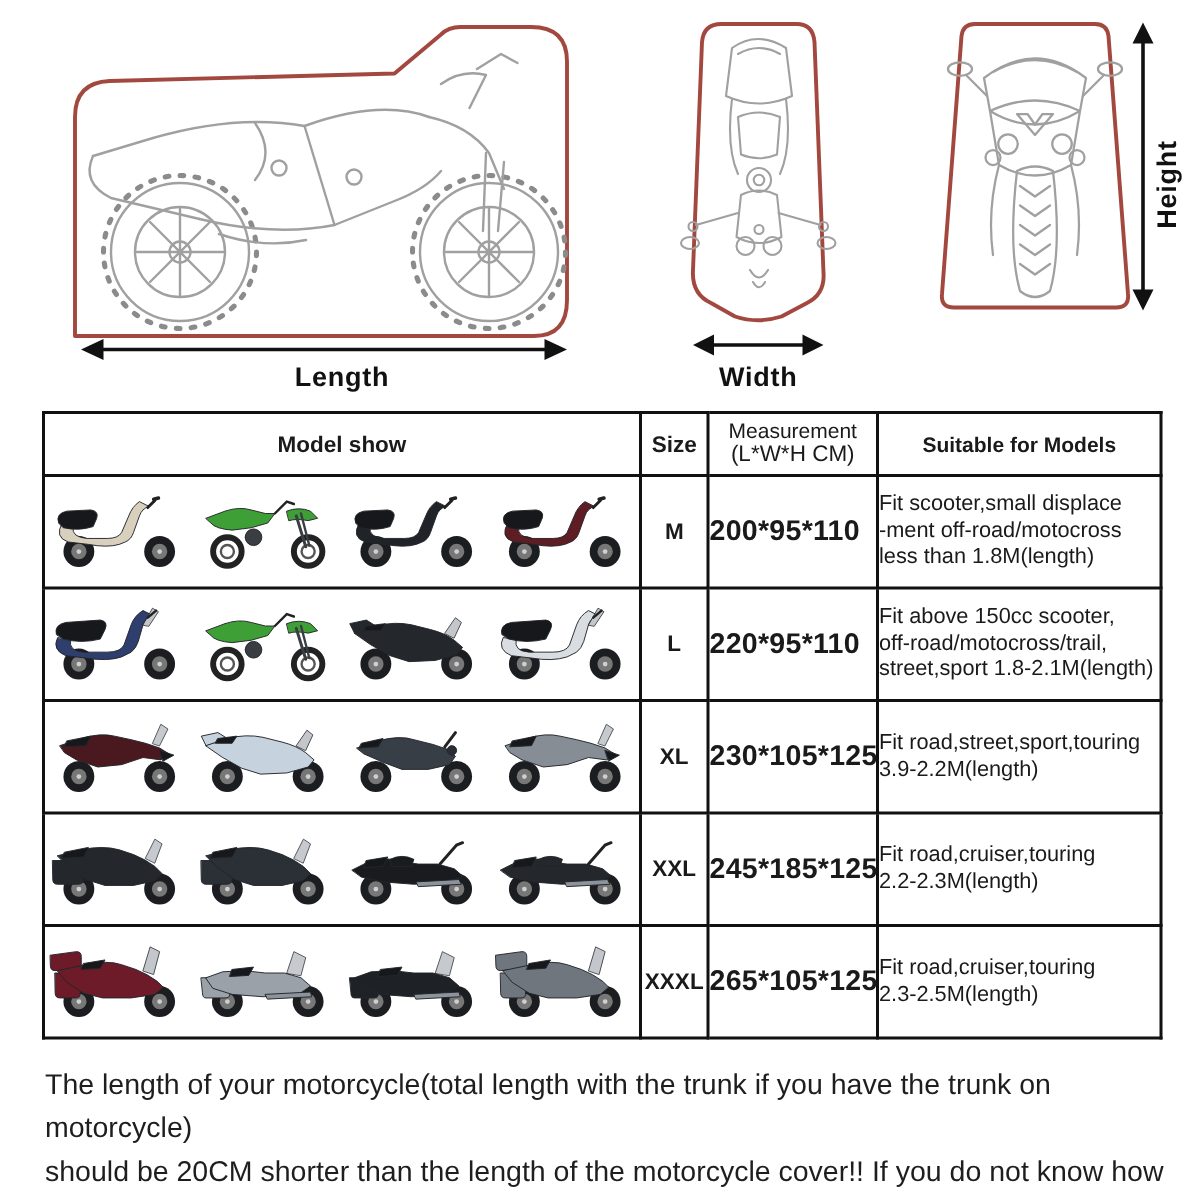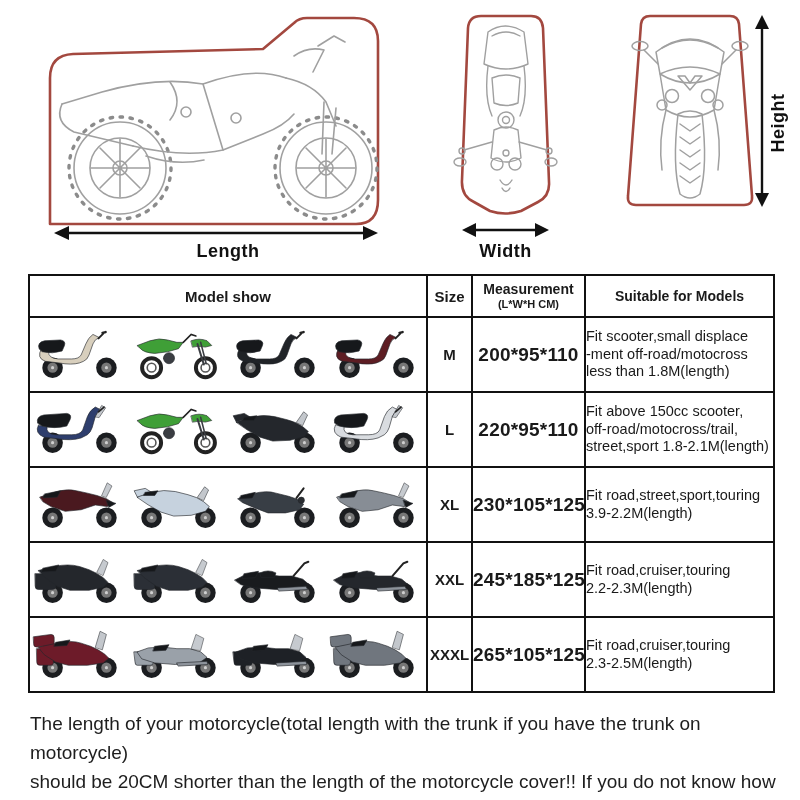--- a/index.html
+++ b/index.html
@@ -16,29 +16,29 @@
     transform:rotate(-90deg);
   }
   
   table.sizes{
     position:absolute;left:28px;top:274px;width:737px;
     border-collapse:collapse;table-layout:fixed;background:#fff;
   }
   table.sizes td,table.sizes th{border:2px solid #111;padding:0;vertical-align:middle;}
   th.h-model{width:396px;font-size:15px;font-weight:bold;}
   th.h-size{width:43px;font-size:15px;font-weight:bold;border-radius:15px;}
-  th.h-meas{width:111px;font-size:14px;font-weight:bold;line-height:1.1;}
+  th.h-meas{width:111px;font-size:14px;font-weight:normal;line-height:1.1;}
   th.h-fit{width:187px;font-size:14px;font-weight:bold;}
   table.sizes th{height:40px;text-align:center;}
   table.sizes td{height:73px;}
   td.model{padding:2px 1px;}
   .bikerow{display:flex;align-items:center;justify-content:space-around;height:100%;}
   svg.bike{width:95px;height:62px;flex:0 0 auto;}
   td.size{text-align:center;font-size:15px;font-weight:600;}
-  td.meas{text-align:center;font-size:19px;font-weight:bold;letter-spacing:.2px;}
+  td.meas{text-align:left;font-size:19px;font-weight:bold;letter-spacing:.2px;}
   td.fit{font-size:14.5px;line-height:1.22;padding:2px 4px 2px 7px;}
   .prelines{white-space:pre-line;}
   
   .footnote{
     left:30px;top:709px;width:748px;font-size:19px;line-height:1.53;color:#1e1e1e;
     white-space:pre-line;
   }
   .sketch{stroke:#a0a0a0;stroke-width:1.6;fill:none;stroke-linecap:round;stroke-linejoin:round;}
   .cover{stroke:#a3483f;stroke-width:2.6;fill:none;stroke-linejoin:round;}
   .arrowline{stroke:#111;stroke-width:2.4;}
@@ -145,21 +145,21 @@
 </svg>
 <div class="abs dimlabel height-label">Height</div>
 
 <table class="sizes">
   <tbody>
       <tr>
     <th class="h-model">Model show</th>
     <th class="h-size">Size</th>
     <th class="h-meas">
       <div>Measurement</div>
-      <div style="font-size:11px">(L*W*H CM)</div>
+      <div style="font-size:15px">(L*W*H CM)</div>
     </th>
     <th class="h-fit">Suitable for Models</th>
   </tr>
   <tr>
     <td class="model">
           <div class="bikerow">
             <svg viewBox="0 0 120 72" class="bike">
               <circle cx="26" cy="52" r="13" fill="#1b1d20"></circle>
               <circle cx="26" cy="52" r="6.5" fill="#777"></circle>
               <circle cx="26" cy="52" r="2" fill="#cfcfcf"></circle>

